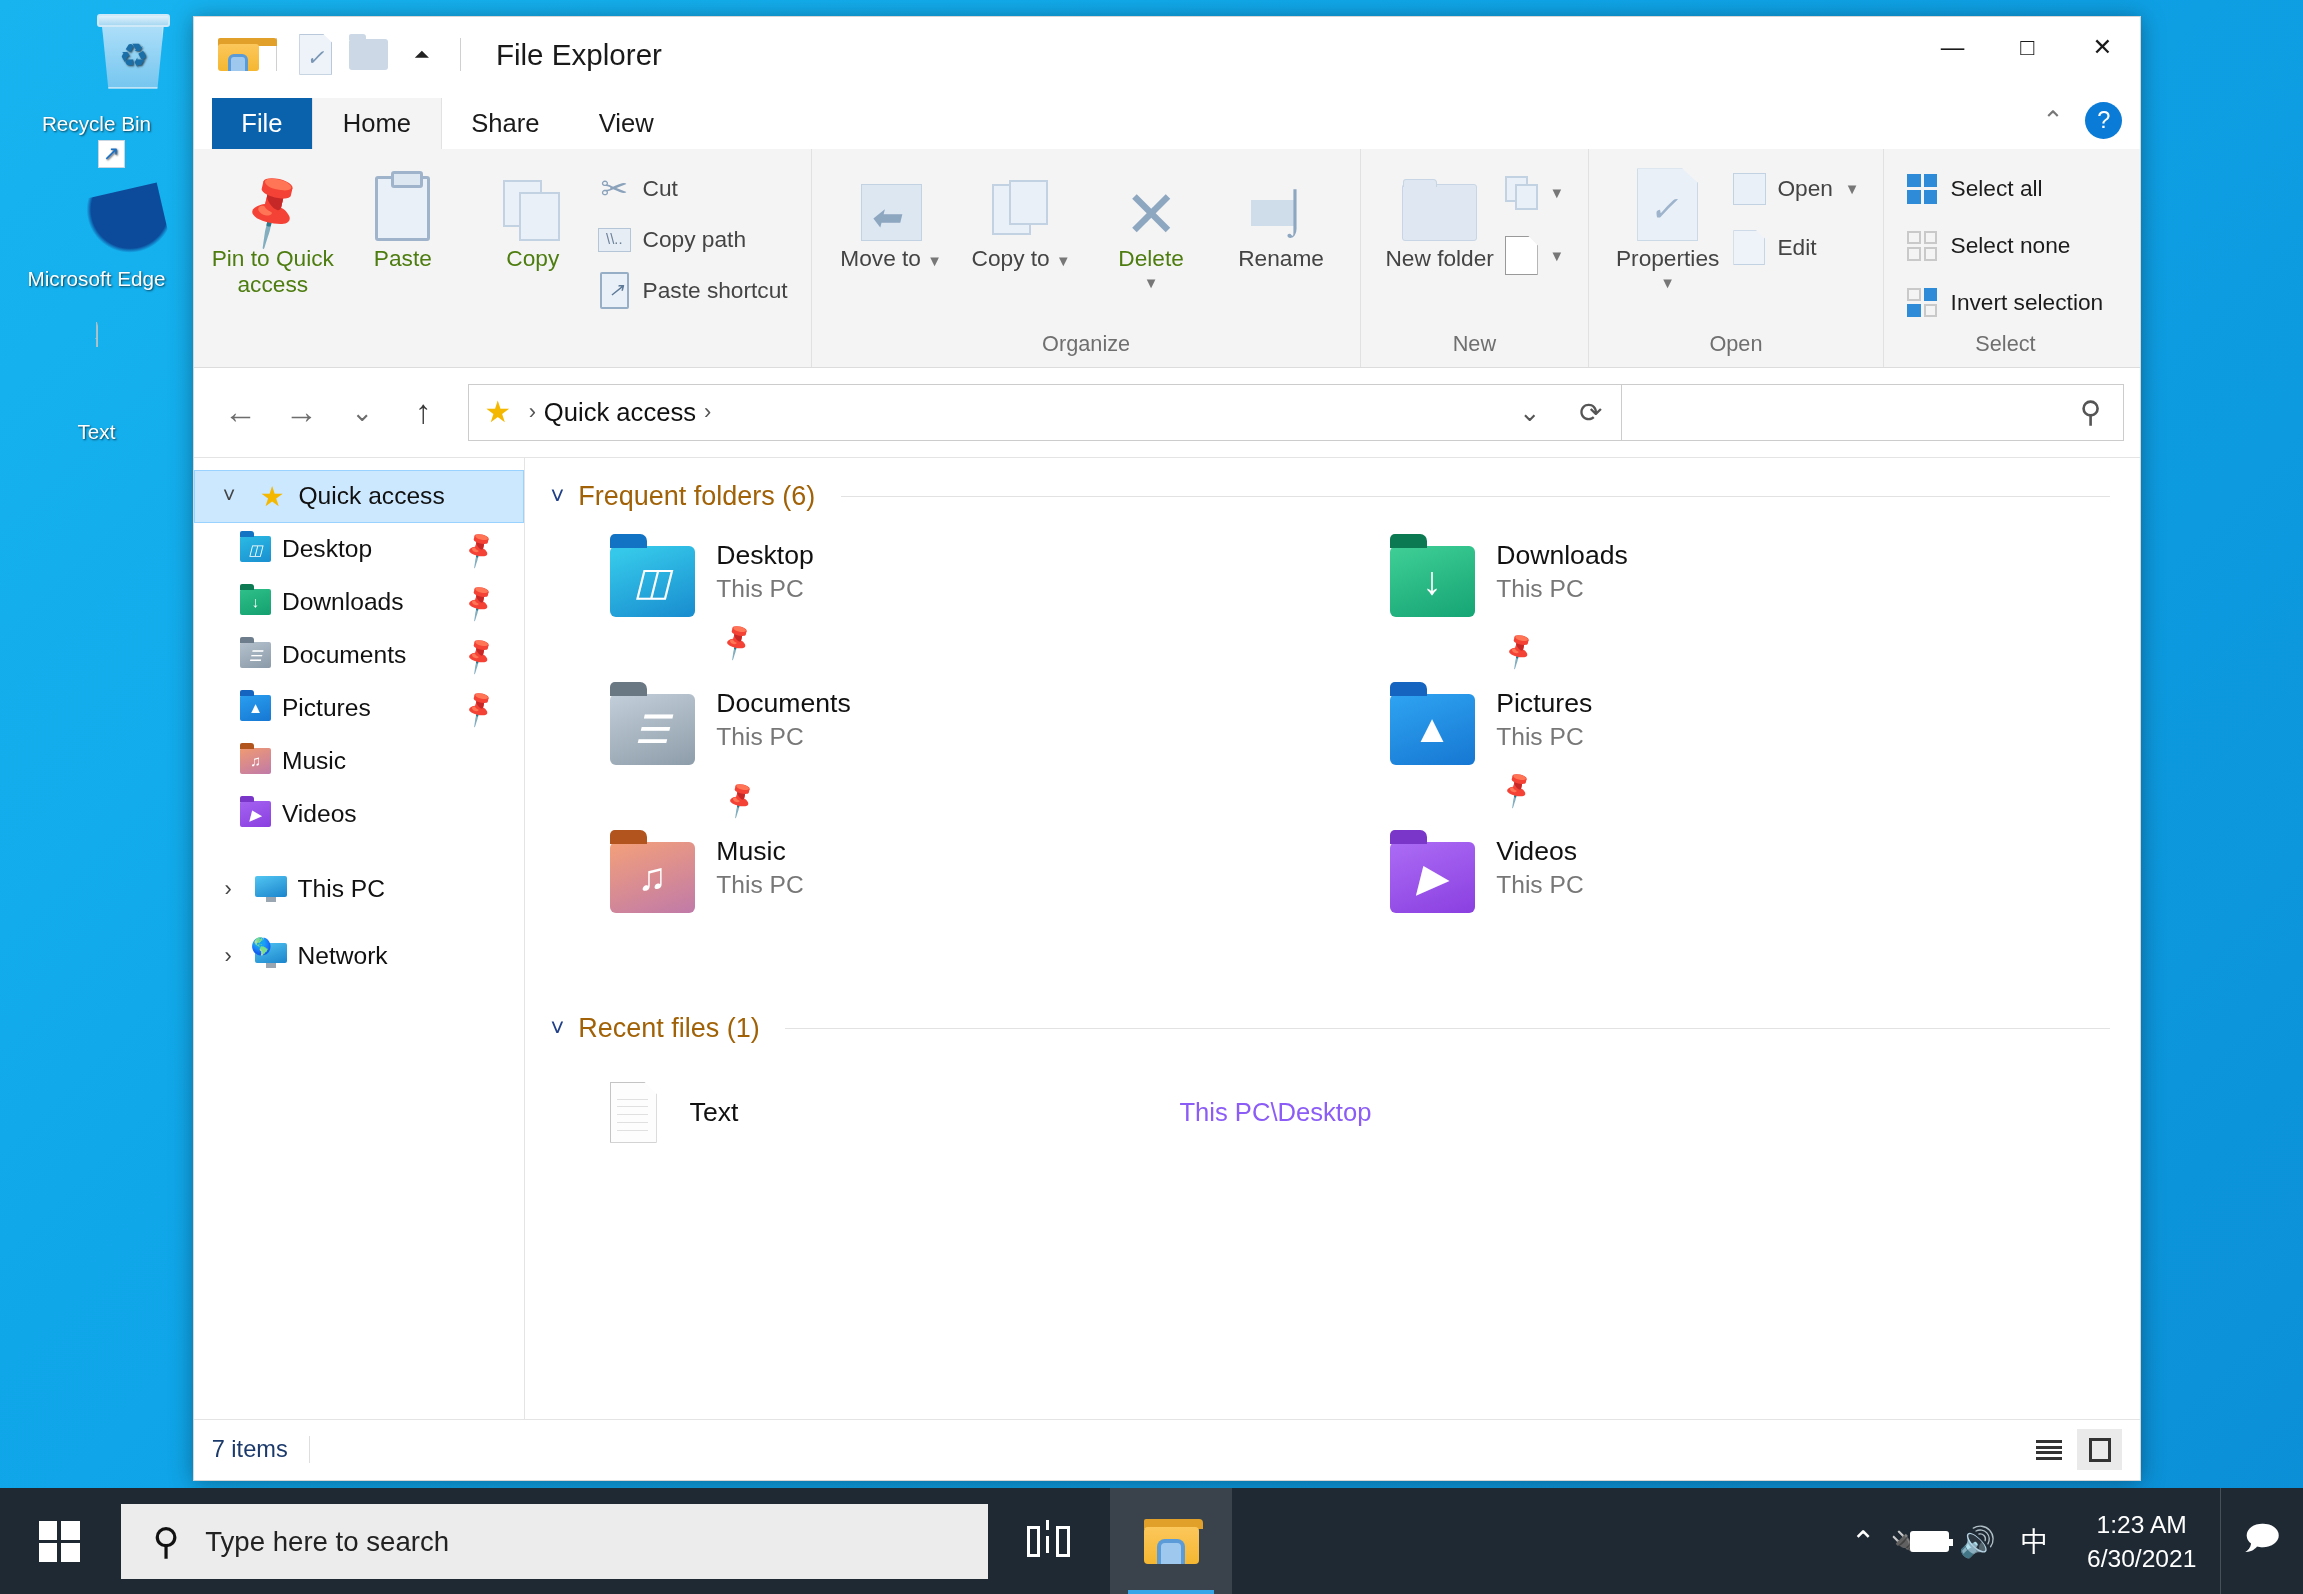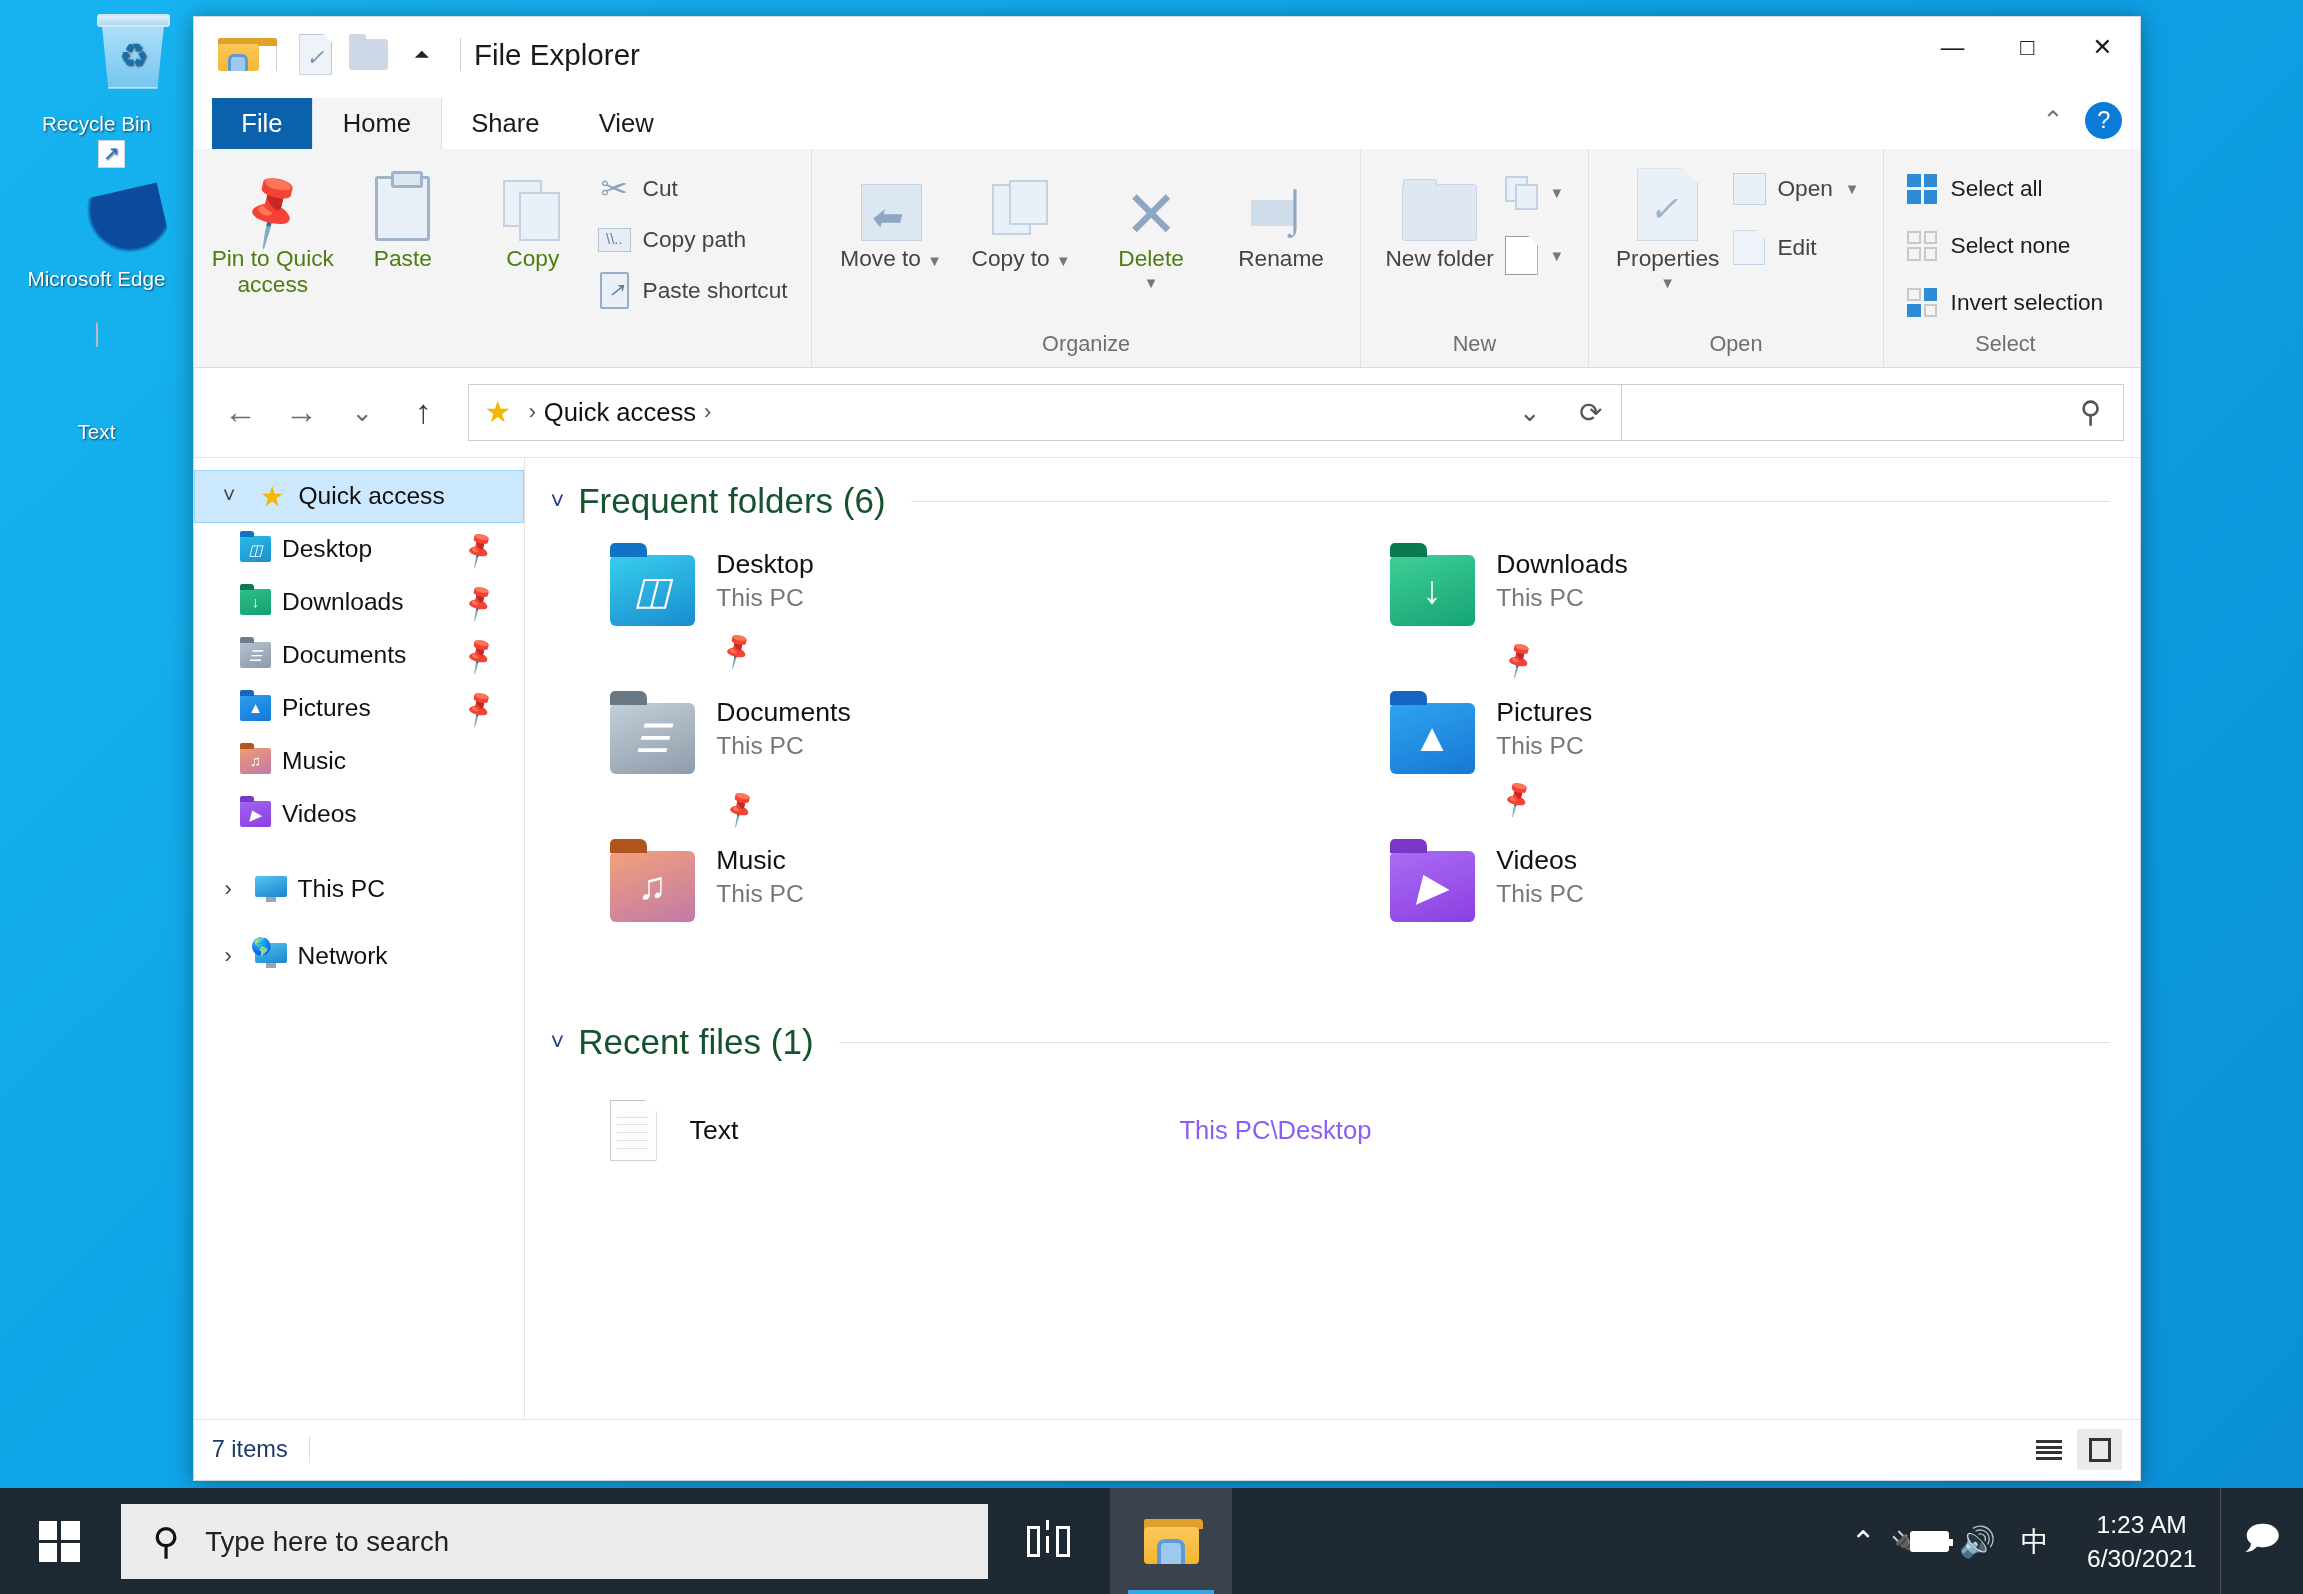--- a/index.html
+++ b/index.html
@@ -70,21 +70,21 @@
     background: #fff;
     box-shadow: 0 2px 21.7px rgba(0,0,0,.35);
     display: flex; flex-direction: column;
     border: 1px solid #d6d6d6;
   }
   
   .titlebar { height: 81px; background:#fff; display:flex; align-items:flex-start; position: relative; }
   .qat { display:flex; align-items:center; height: 75px; padding-left: 17.7px; gap: 0px; }
   .qat-ico { width: 53px; height: 53px; display:flex; align-items:center; justify-content:center; }
   .sep-v { width:1px; height:33px; background:#d0d0d0; margin: 0 11.8px; }
-  .win-title { font-size: 29.6px; color:#1a1a1a; line-height: 59px; margin-left: 1px; }
+  .win-title { font-size: 29.6px; color:#1a1a1a; line-height: 59px; margin-left: 23px; }
 
   .folder-glyph { width: 41px; height: 33px; position: relative; }
   .folder-glyph .tab { position:absolute; left:0; top:0; width:18.7px; height:7.9px; background:#e0a02a; border-radius:2px 3px 0 0; }
   .folder-glyph .bdy { position:absolute; left:0; top:5.9px; width:41px; height:27.6px; background:linear-gradient(180deg,#fcc75b,#f5b731); border-radius:3px; }
   .folder-glyph .arch { position:absolute; left:10.8px; top:15.8px; width:19.7px; height:17.7px; border:3.9px solid #5b9bd8; border-bottom:none; border-radius:5.9px 5.9px 0 0; background:#9fc8ee;}
 
   .qat-doc { width:33px;height:41px;background:#eef3f9;border:1px solid #b9c8da; position:relative;
      clip-path: polygon(0 0, 72% 0, 100% 22%, 100% 100%, 0 100%); }
   .qat-doc .chk { position:absolute;left:5.9px;top:11.8px;color:#7a97b5;font-size:21.7px;line-height:1;}
   .qat-folder2 { width:39px;height:31.5px;background:#ccd8e6;border-radius:3px; position:relative;}
@@ -190,21 +190,21 @@
   .mf .gl { position:absolute; inset:0; display:flex; align-items:center; justify-content:center; color:#fff; font-size:14.8px; }
   .monitor { width:31.5px;height:25.6px;position:relative;}
   .monitor .scr{position:absolute;left:0;top:0;width:31.5px;height:20.7px;background:linear-gradient(160deg,#52c6f2,#1b84cc);border-radius:2px;}
   .monitor .st{position:absolute;left:10.8px;top:20.7px;width:9.9px;height:4.9px;background:#9aa7b2;}
   .globe { position:absolute; left:-3px; top:-3.9px; font-size:16.7px; }
 
   
   .content-pane { flex:1; padding: 23.6px 29.6px 0 25.6px; overflow:hidden; }
   .section-head { display:flex; align-items:center; gap: 13.8px; margin-bottom: 5.9px; }
   .sec-chev { font-size: 23.6px; color:#1f3f87; }
-  .sec-title { font-size: 35px; color:#14532d; white-space:nowrap; }
+  .sec-title { font-size: 27px; color:#a16207; white-space:nowrap; }
   .sec-rule { flex:1; height:1px; background:#e2e2e2; margin-left: 11.8px; }
 
   .folder-grid { display:grid; grid-template-columns: 1fr 1fr; row-gap: 0px; margin-top: 13.8px; }
   .fitem { display:flex; gap: 21.7px; padding: 13.8px 9.9px 13.8px 59px; align-items:flex-start; height: 148px; }
   .fbig { width: 85px; height: 71px; border-radius: 5.9px; position: relative; flex: none; margin-top: 5.9px; }
   .fbig::before { content:""; position:absolute; left:0; top:-11.8px; width:37px; height:13.8px; border-radius:4.9px 6.9px 0 0; }
   .fbig .gl { position:absolute; inset:0; display:flex; align-items:center; justify-content:center; color:#fff; font-size:39px; }
   .fbig.desktop { background: linear-gradient(160deg,#35c8ea 10%,#1a8fd0 95%); }
   .fbig.desktop::before { background:#1273c4; }
   .fbig.downloads { background: linear-gradient(160deg,#3fcf96,#15a474); }

